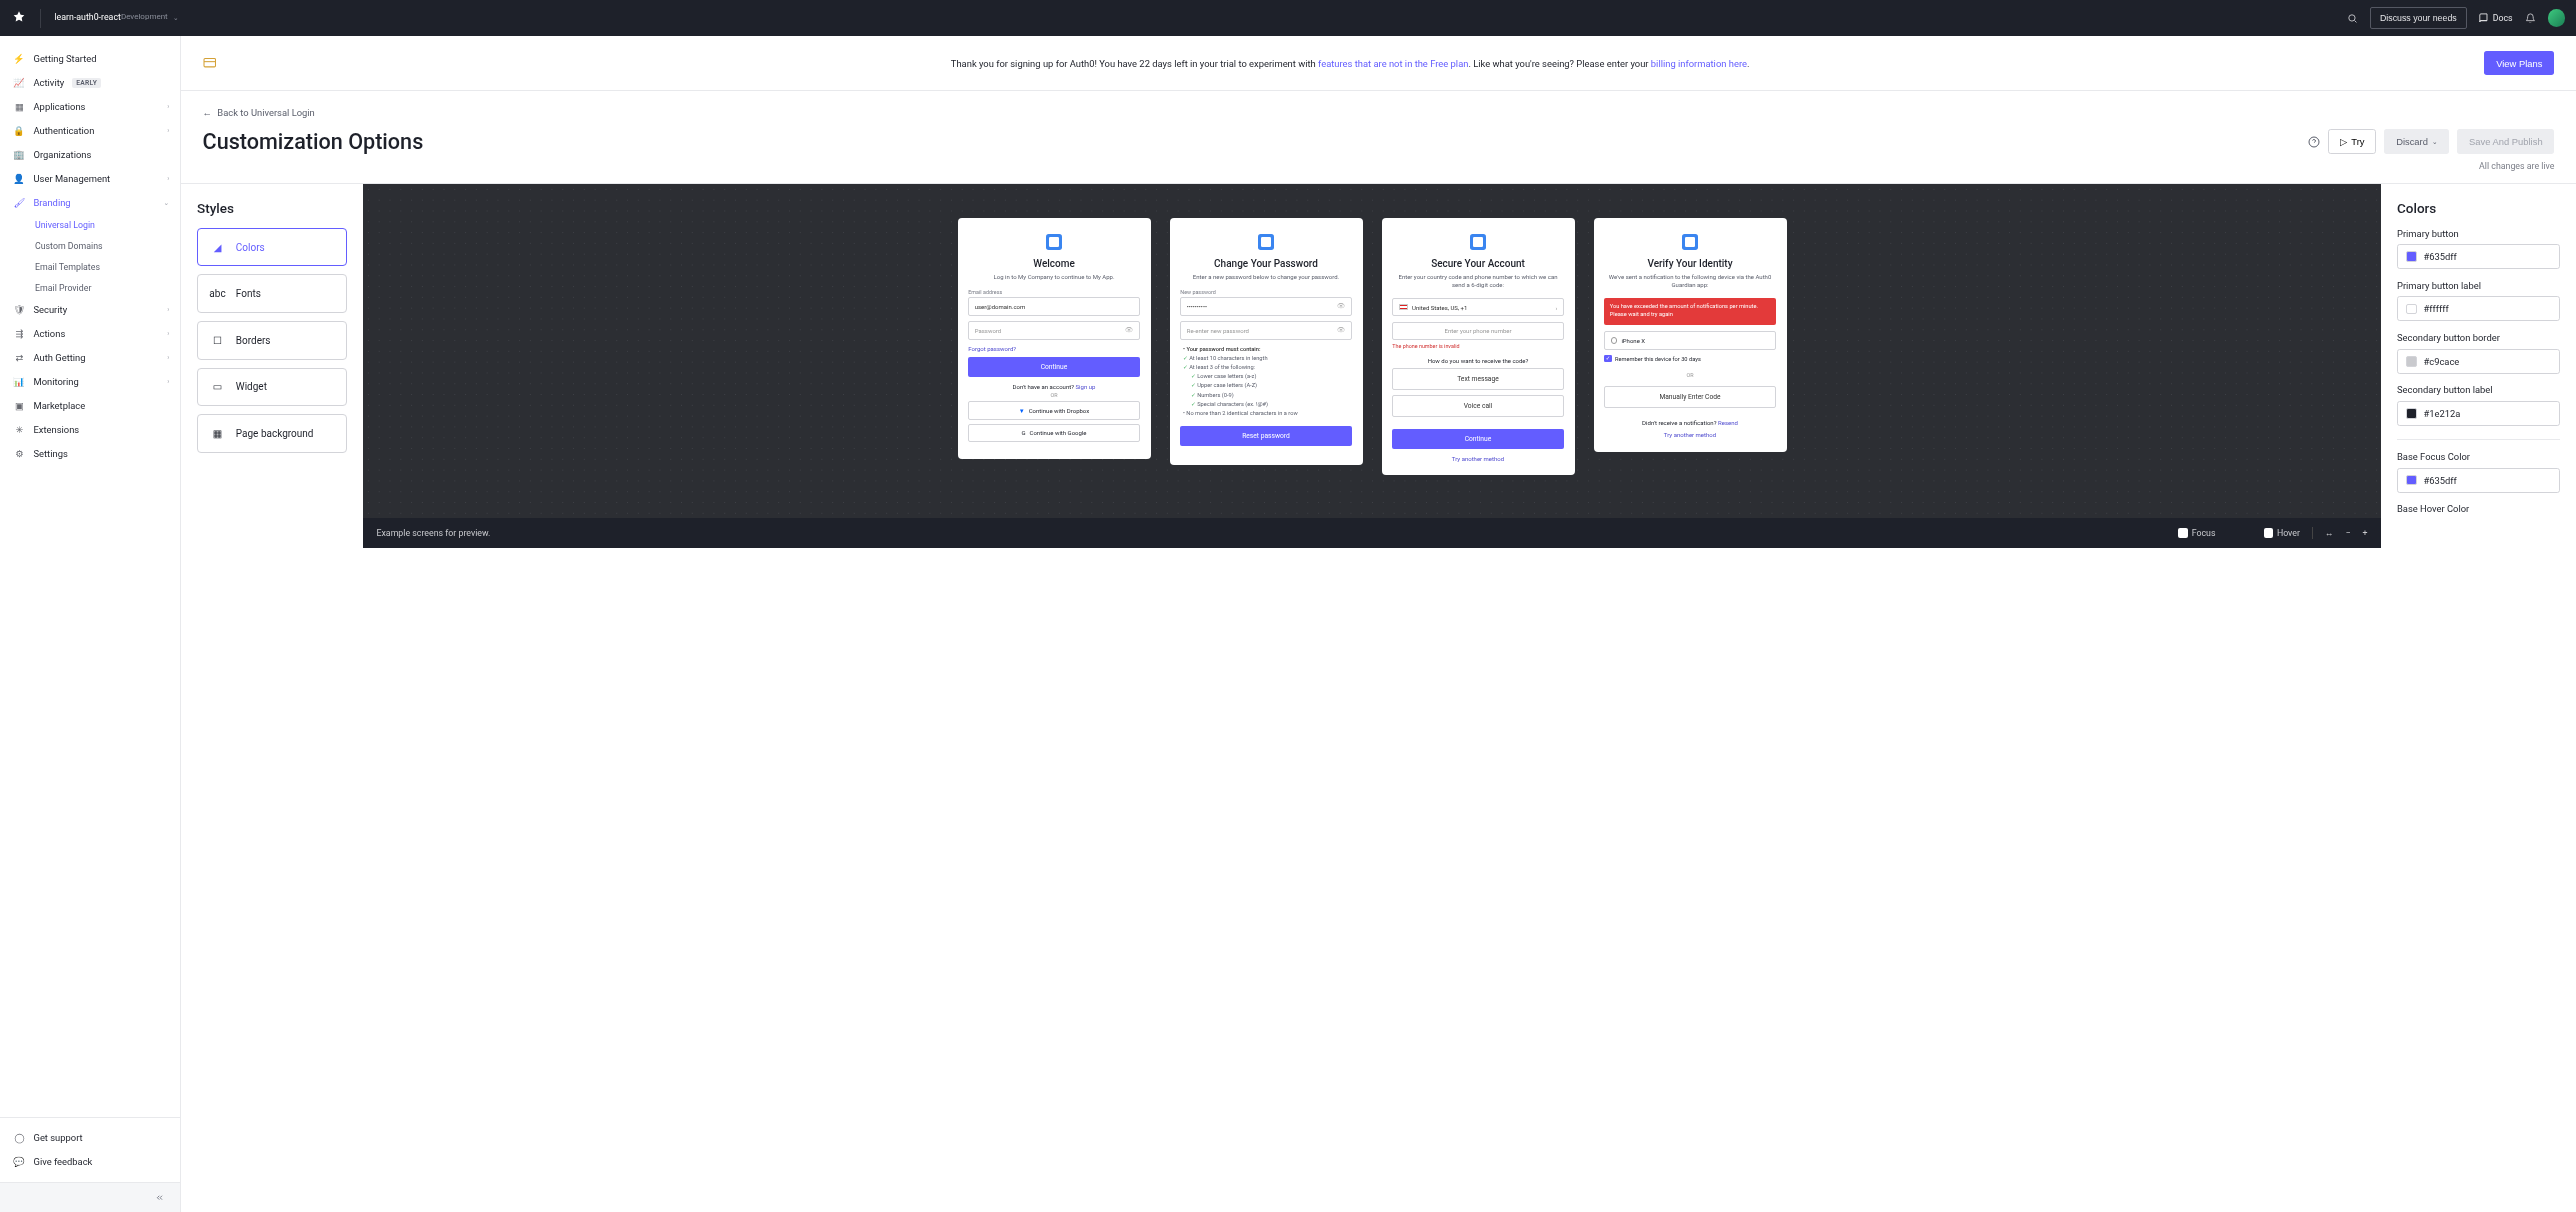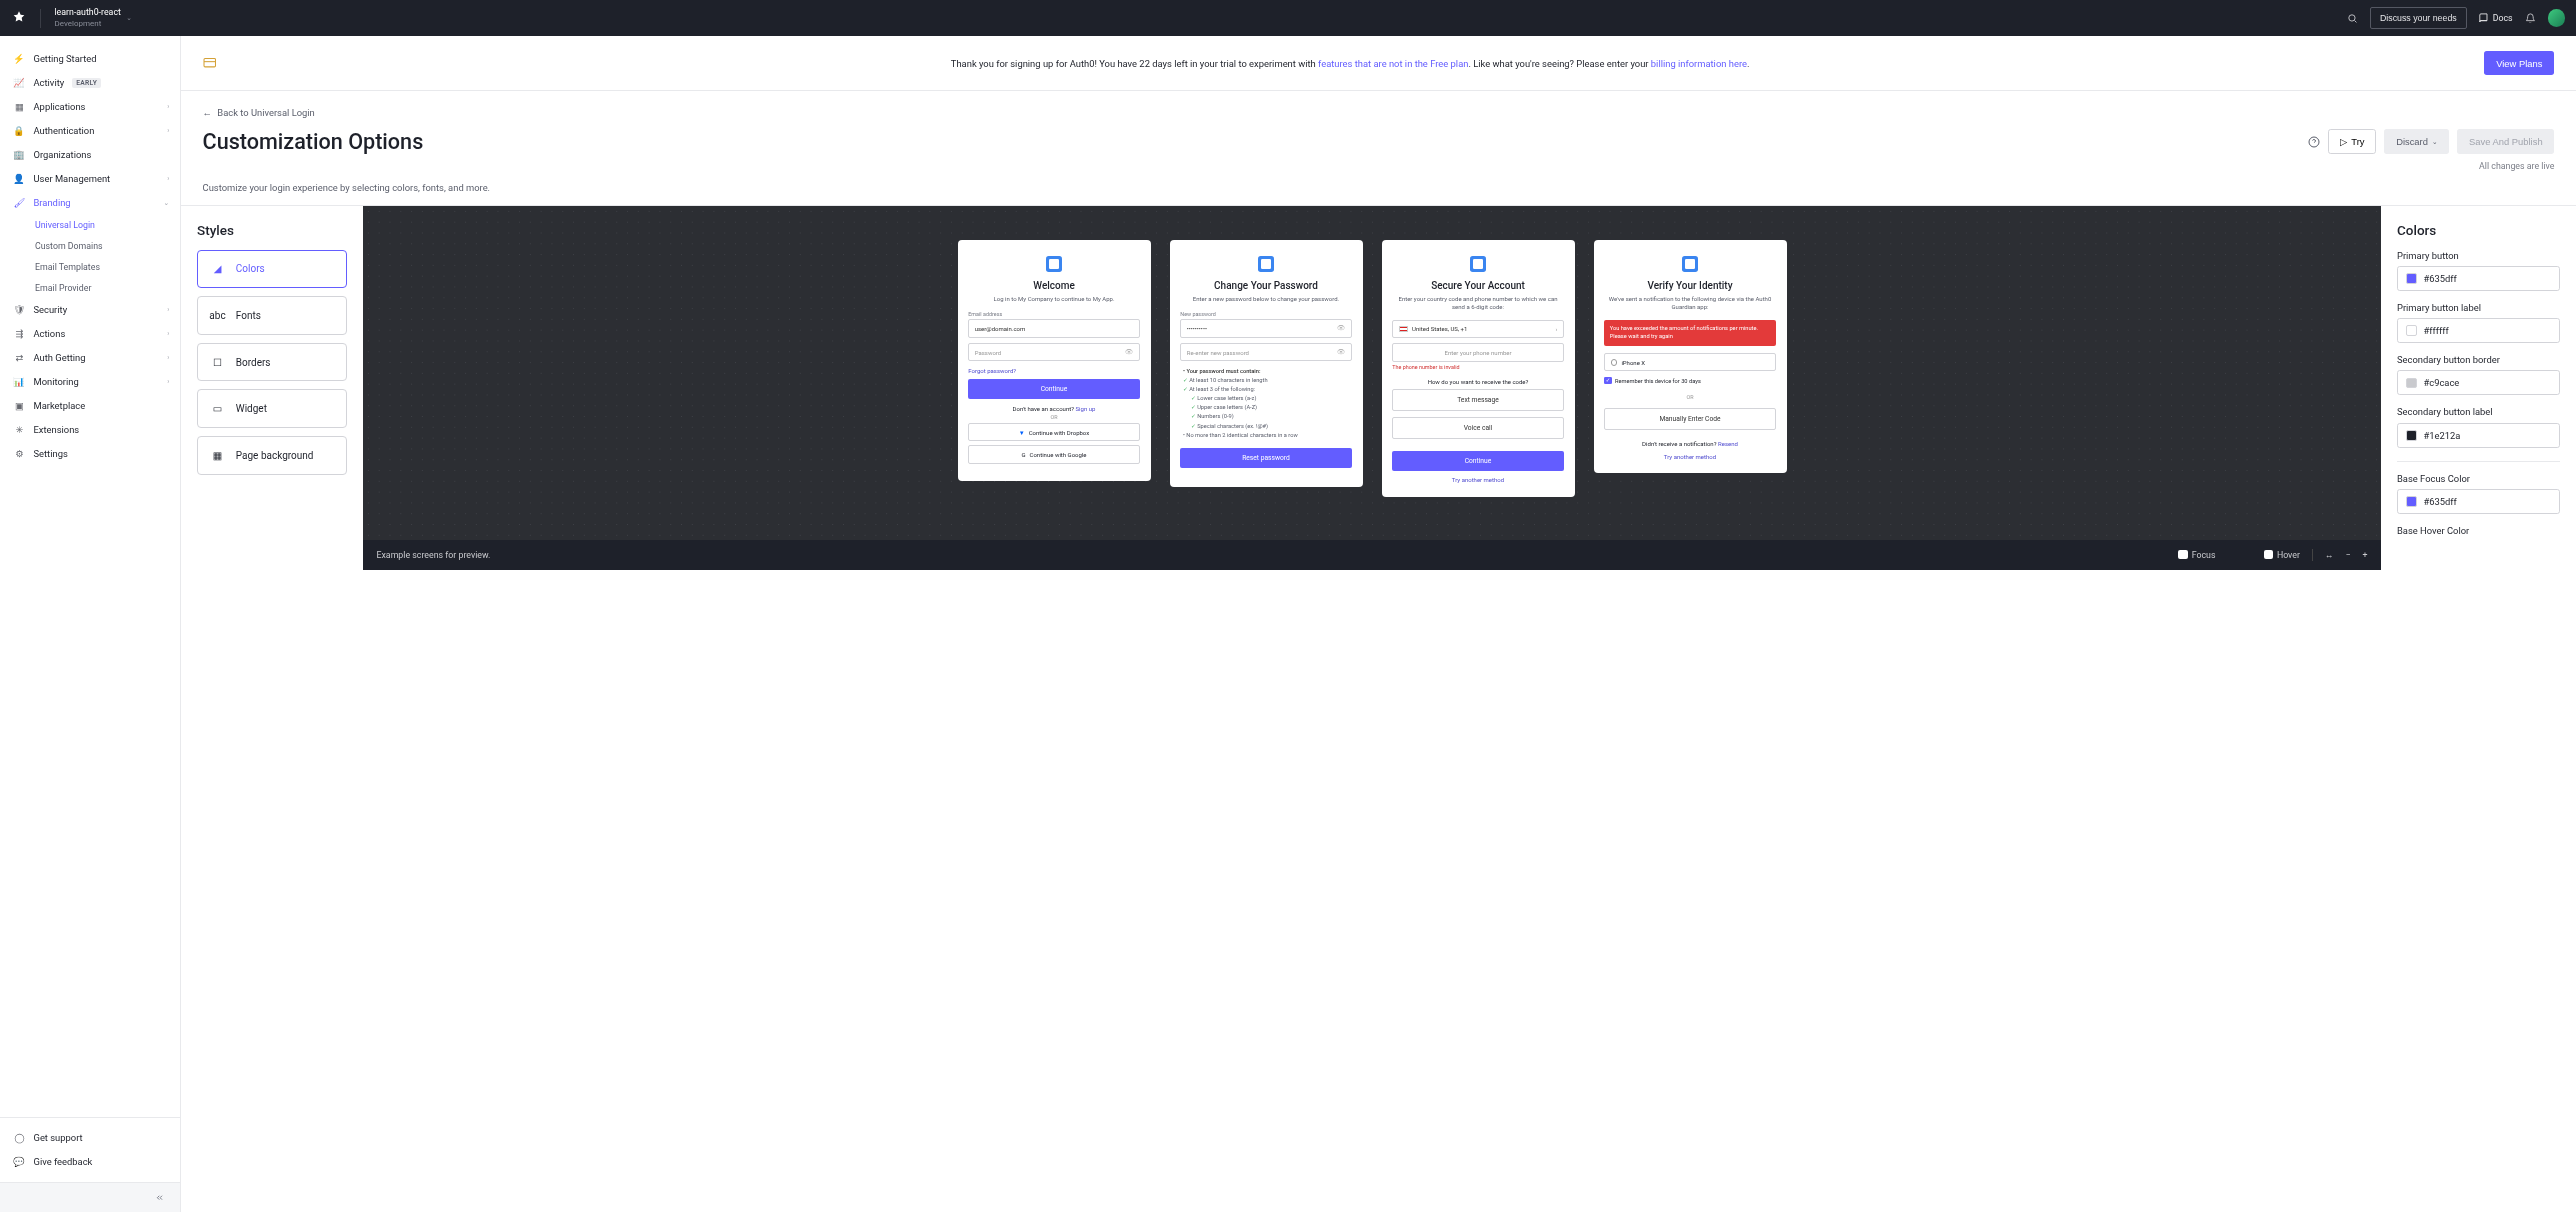--- a/index.html
+++ b/index.html
@@ -2,21 +2,21 @@
 <html style="font-size:10.8px"><head>
 <meta charset="utf-8">
 <style>
 * { margin: 0; padding: 0; box-sizing: border-box; }
 body { font-family: -apple-system, BlinkMacSystemFont, "Segoe UI", Roboto, sans-serif; font-size: 9.4px; color: #1e212a; background: #fff; }
 .topbar { height: 36px; background: #1e212a; display: flex; align-items: center; padding: 0 10.8px; justify-content: space-between; }
 .topbar-left { display: flex; align-items: center; gap: 10.8px; }
 .logo { width: 16px; height: 16px; }
 .divider-v { width: 0.7px; height: 19px; background: #3a3d46; margin: 0 2.7px; }
 .tenant { display: flex; align-items: center; gap: 5.4px; cursor: pointer; }
-.tenant-text { display: flex; flex-direction: column; line-height: 1.3; }
+.tenant-text { display: flex; flex-direction: row; line-height: 1.3; }
 .tenant-name { color: #fff; font-size: 8.8px; }
 .tenant-env { color: #8a8e99; font-size: 8px; }
 .chev { color: #8a8e99; font-size: 6.7px; }
 .topbar-right { display: flex; align-items: center; gap: 10.8px; }
 .icon-btn { color: #c9cace; cursor: pointer; display: flex; align-items: center; justify-content: center; width: 13.5px; height: 13.5px; }
 .outlined-btn { border: 0.7px solid #555863; color: #e5e5e8; padding: 5.4px 9.4px; border-radius: 2px; font-size: 8.8px; cursor: pointer; background: transparent; }
 .docs-link { display: flex; align-items: center; gap: 4px; color: #e5e5e8; font-size: 8.8px; cursor: pointer; }
 .avatar { width: 17.5px; height: 17.5px; border-radius: 50%; background: linear-gradient(135deg,#3ec97f,#1a7f54); }
 
 .layout { display: flex; height: calc(100vh - 36px); }
@@ -274,21 +274,20 @@
             <span>Try</span>
           </button>
           <button class="sec-btn muted">
             <span>Discard</span>
             <span style="font-size:6.7px">⌄</span>
           </button>
           <button class="sec-btn muted disabled">Save And Publish</button>
         </div>
       </div>
       <div class="status-text">All changes are live</div>
-      <p class="page-desc">Customize your login experience by selecting colors, fonts, and more.</p>
     </div>
 
     <div class="editor">
 
       <div class="styles-panel">
         <div class="panel-title">Styles</div>
         <div id="style-cards">
             <div class="style-card active">
               <span class="style-card-icon">◢</span>
               <span>Colors</span>

